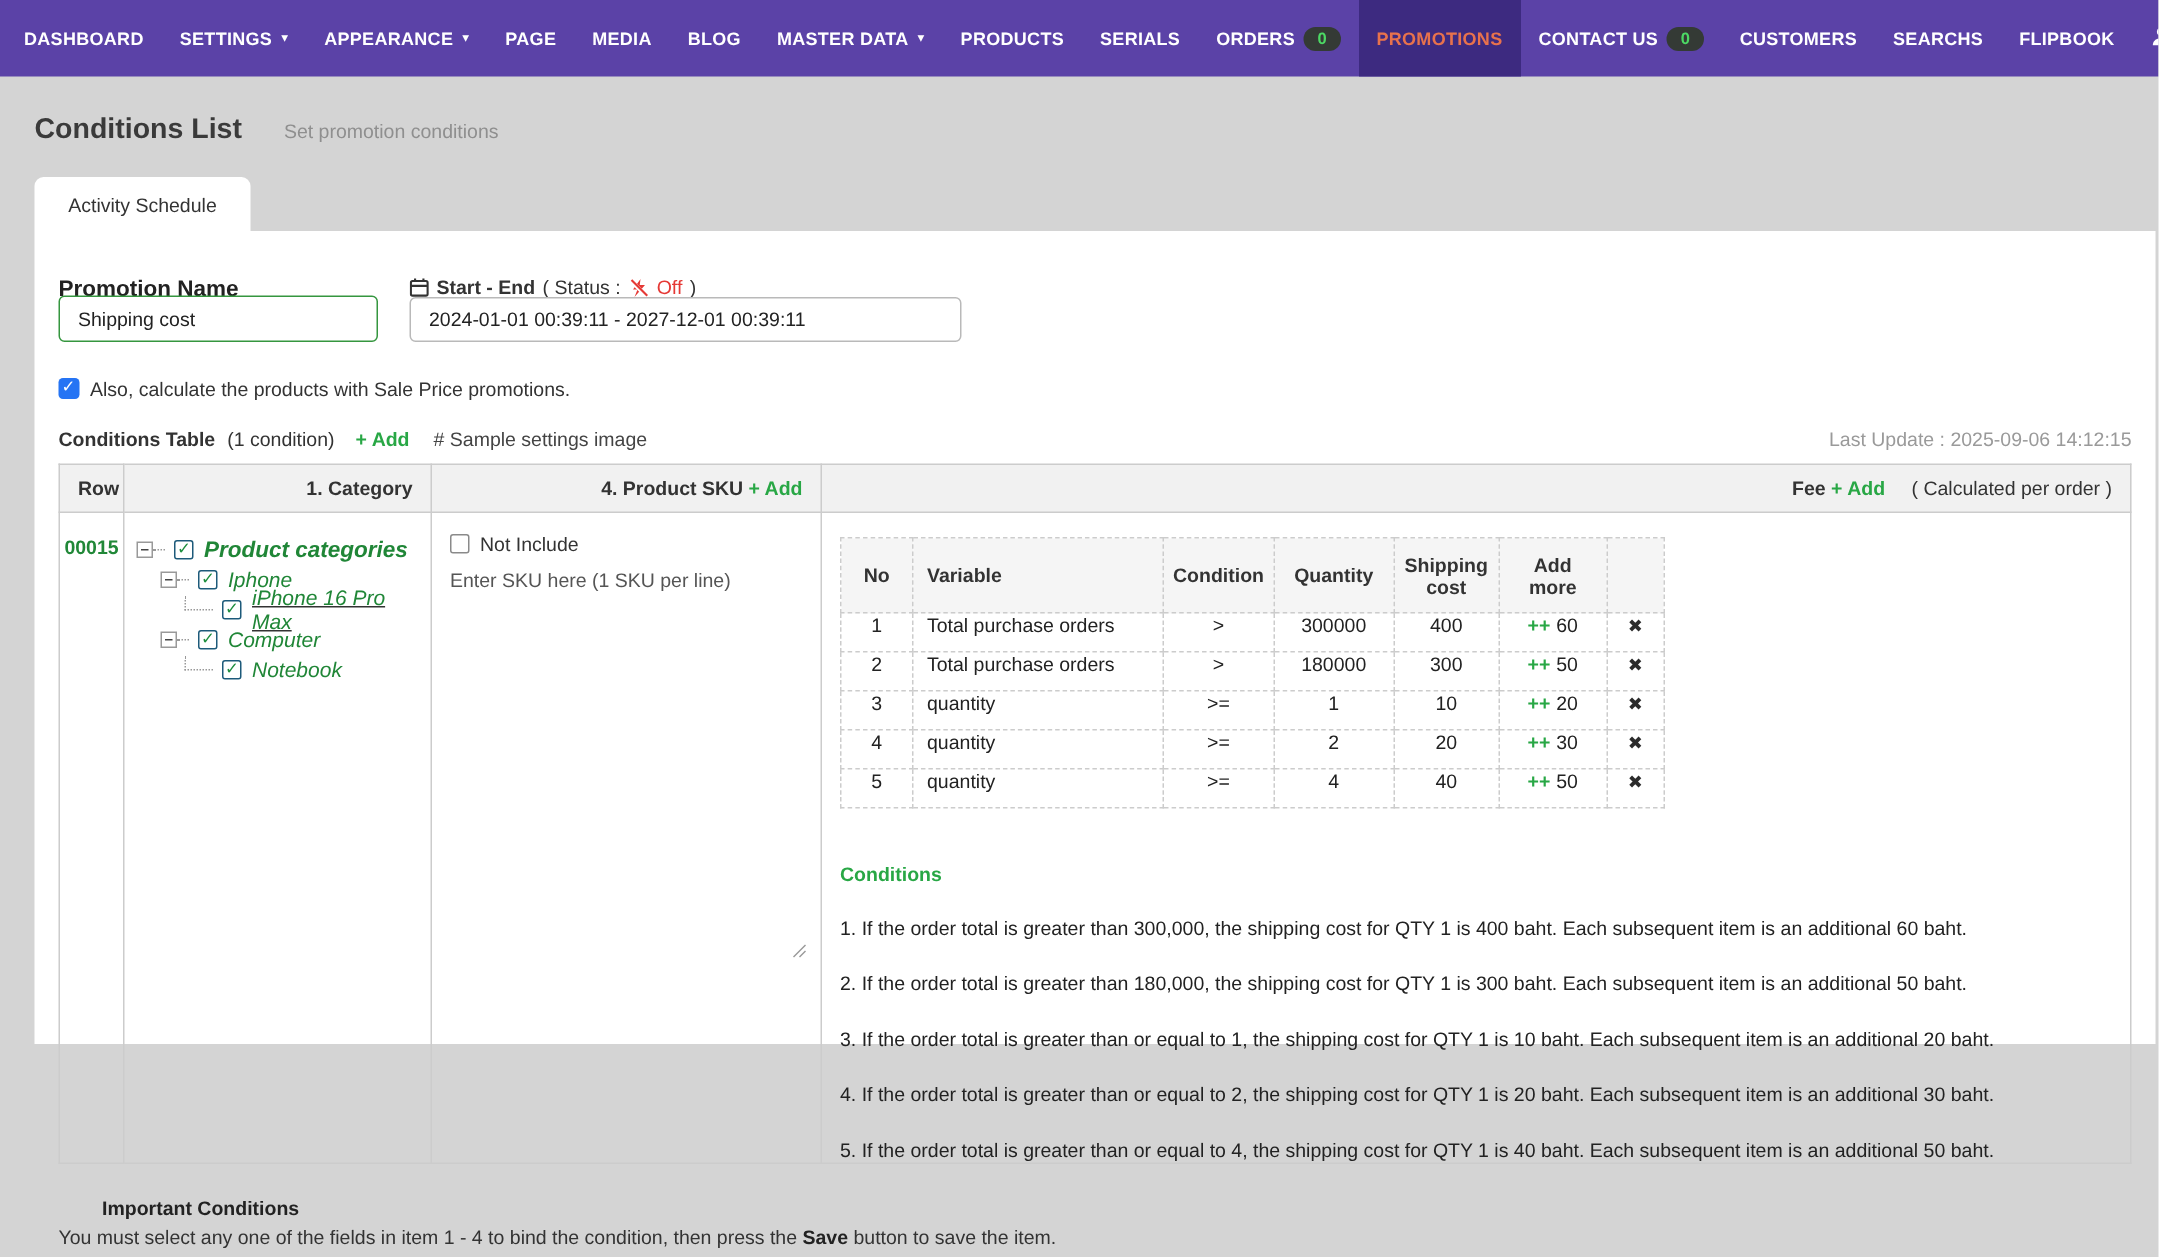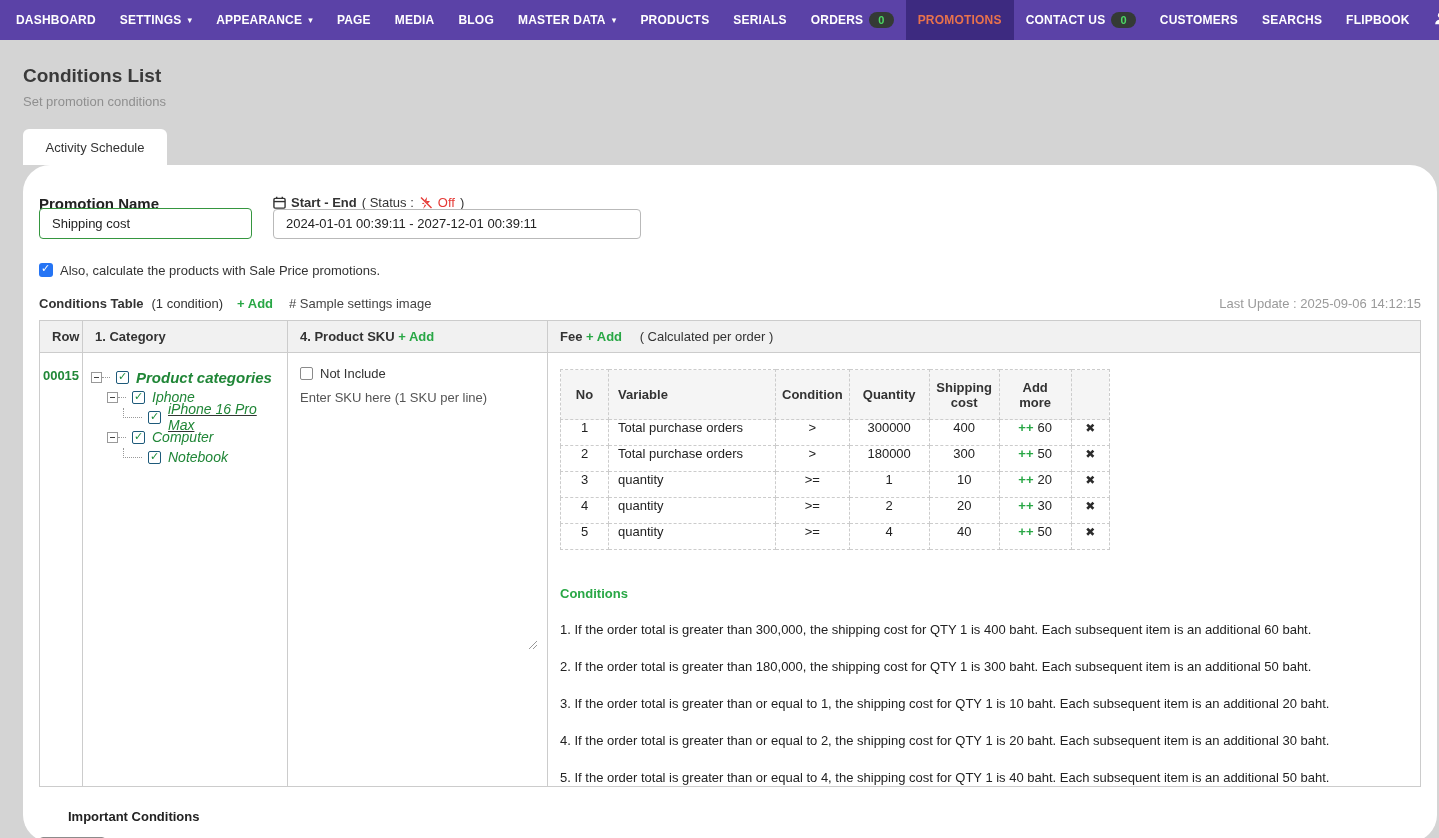--- a/index.html
+++ b/index.html
@@ -6,50 +6,49 @@
   html, body { width: 1439px; height: 838px; overflow: hidden; }
   body {
     font-family: "Liberation Sans", "DejaVu Sans", sans-serif;
     background: #d4d4d4;
     color: #333;
     font-size: 13px;
   }
 
   
   .topnav {
-    height: 40px; background: #5b42a7; display: flex; align-items: stretch;
+    height: 51px; background: #5b42a7; display: flex; align-items: stretch;
     padding: 0 10px 0 4px; white-space: nowrap;
   }
   .nav-item {
     display: flex; align-items: center; gap: 6px; padding: 0 12px;
     color: #fff; font-size: 12px; font-weight: bold; letter-spacing: .2px; cursor: pointer;
   }
   .nav-item.active { background: #3d2a80; color: #e8724c; }
   .nav-item .caret { font-size: 9px; line-height: 1; }
   .nav-item .badge {
     background: #343a35; color: #4cd964; border-radius: 10px;
     padding: 2px 9px; font-size: 11px; font-weight: bold;
   }
 
   
-  .page-header { padding: 25px 0 0 23px; display: flex; align-items: baseline; gap: 7px; flex-direction: column; }
+  .page-header { padding: 25px 0 0 23px; display: flex; align-items: baseline; gap: 28px; }
   .page-title { font-size: 19px; font-weight: 600; color: #3a3a3a; }
   .page-subtitle { font-size: 13px; color: #8f8f8f; }
   .tab-row { margin: 20px 0 0 23px; height: 36px; display: flex; }
   .tab {
     width: 144px; background: #fff; border-radius: 6px 6px 0 0;
     display: flex; align-items: center; justify-content: center; font-size: 13px; color: #333;
     cursor: pointer;
   }
 
   
   .panel {
-    margin: 0 2px 18px 23px; background: #fff; height: 677px; padding: 0 16px;
+    margin: 0 2px 18px 23px; background: #fff; height: 542px; padding: 0 16px;
     position: relative;
-    border-radius: 27px;
   }
 
   .form-labels { display: flex; margin: 0; padding-top: 30px; height: 50px; align-items: flex-start; }
   .label-left { width: 234px; font-size: 15px; font-weight: bold; color: #222; }
   .label-right { display: flex; align-items: center; gap: 5px; font-size: 13px; }
   .label-right .bold { font-weight: bold; }
   .status-off { color: #e53935; }
   .icon-cal, .icon-bolt { display: inline-flex; align-items: center; }
 
   .form-inputs { display: flex; gap: 21px; margin-top: -7px; }
@@ -81,21 +80,21 @@
   .cond-bar .sample { margin-left: 16px; color: #444; cursor: pointer; }
   .cond-bar .last-update { margin-left: auto; color: #9a9a9a; }
 
   
   table.main-table {
     border-collapse: collapse; table-layout: fixed; width: 100%; margin-top: 7px;
   }
   table.main-table th, table.main-table td { border: 1px solid #ccc; }
   table.main-table th {
     background: #f1f1f1; height: 32px; font-size: 13px; font-weight: bold;
-    text-align: left; padding: 0 12px; color: #333;
+    text-align: right; padding: 0 12px; color: #333;
   }
   th.col-row { width: 43px; text-align: center; padding: 0; }
   th.col-cat { width: 205px; }
   th.col-sku { width: 260px; }
   .green-add { color: #28a745; font-weight: bold; cursor: pointer; }
   .fee-note { font-weight: normal; margin-left: 14px; }
   table.main-table td { vertical-align: top; height: 361px; }
 
   .row-id { color: #218838; font-weight: bold; text-align: center; padding-top: 15px; }
 
@@ -424,15 +423,18 @@
                 <div class="cs-line">4. If the order total is greater than or equal to 2, the shipping cost for QTY 1 is 20 baht. Each subsequent item is an additional 30 baht.</div>
                 <div class="cs-line">5. If the order total is greater than or equal to 4, the shipping cost for QTY 1 is 40 baht. Each subsequent item is an additional 50 baht.</div>
               </div>
           </div>
         </td>
       </tr>
     </tbody>
   </table>
 
   <div class="important-title">Important Conditions</div>
+  <div class="important-text">
+    <span>You must select any one of the fields in item 1 - 4 to bind the condition, then press the </span><b>Save</b><span> button to save the item.</span>
+  </div>
   <button class="save-btn">Save</button>
 
 </div>
 
 </body></html>

